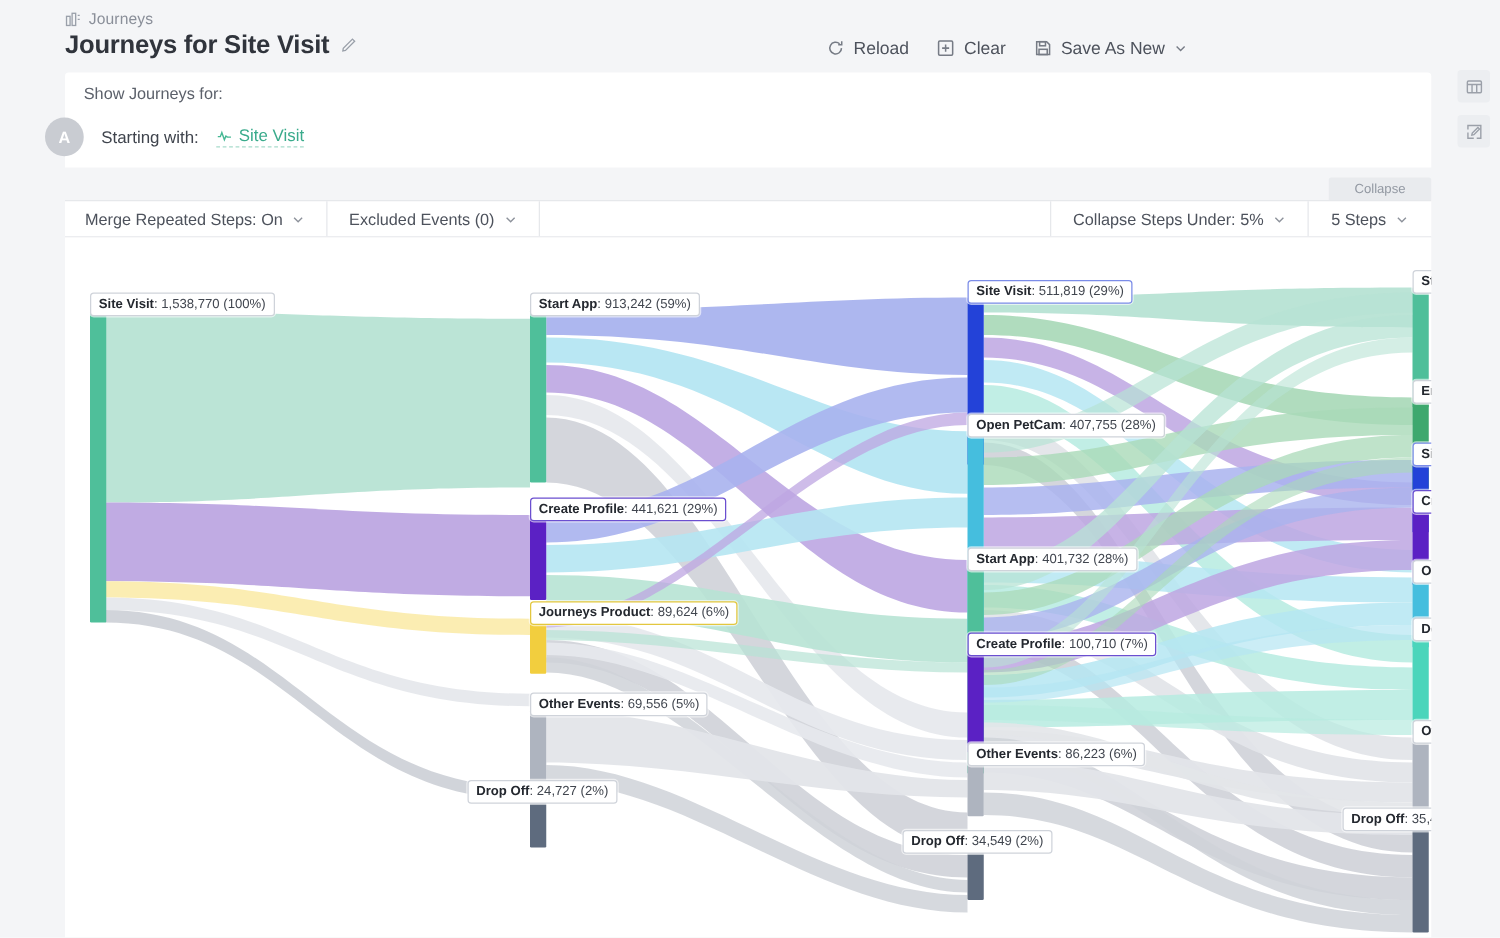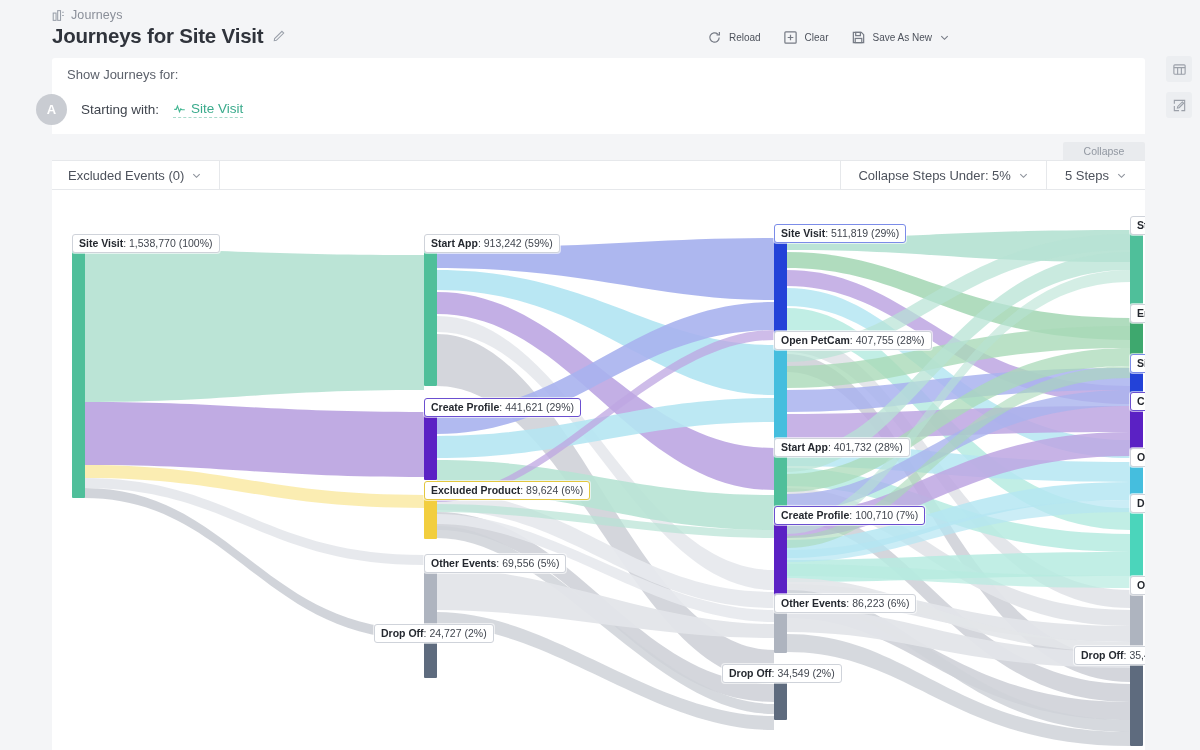--- a/index.html
+++ b/index.html
@@ -29,21 +29,21 @@
     display: flex; align-items: center; gap: 9px;
   }
   .page-title {
     font-size: 20.5px; font-weight: bold; color: #30343c; letter-spacing: -.2px;
   }
   .pencil-edit { width:14px; height:14px; color:#9aa0aa; display:inline-flex; cursor:pointer;}
 
   .header-actions {
     position: absolute; right: 66px; top: 30px;
     display: flex; align-items: center; gap: 22px;
-    font-size: 10px; color: #4d525c; justify-content: flex-end;
+    font-size: 14px; color: #4d525c; justify-content: flex-end;
   }
   .hdr-btn { display:flex; align-items:center; gap:7px; cursor:pointer; color:#4d525c; }
   .hdr-btn svg { color:#767b85; }
   .caret { width:11px; height:11px; color:#8d929b; }
 
   
   .query-card {
     position: absolute; left: 52px; top: 58px;
     width: 1093px; height: 76px;
     background: #ffffff;
@@ -196,20 +196,26 @@
         </svg>
         <span>Site Visit</span>
       </span>
     </div>
   </div>
 
   <div class="collapse-tab">Collapse</div>
 
   <div class="filter-bar">
     <div class="filter">
+      <span>Merge Repeated Steps: On</span>
+      <svg class="caret" viewBox="0 0 12 12" fill="none" stroke="currentColor" stroke-width="1.2">
+          <path d="M2.5 4.5 6 8 9.5 4.5"></path>
+        </svg>
+    </div>
+    <div class="filter">
       <span>Excluded Events (0)</span>
       <svg class="caret" viewBox="0 0 12 12" fill="none" stroke="currentColor" stroke-width="1.2">
           <path d="M2.5 4.5 6 8 9.5 4.5"></path>
         </svg>
     </div>
     <div class="filter spacer"></div>
     <div class="filter">
       <span>Collapse Steps Under: 5%</span>
       <svg class="caret" viewBox="0 0 12 12" fill="none" stroke="currentColor" stroke-width="1.2">
           <path d="M2.5 4.5 6 8 9.5 4.5"></path>
@@ -322,21 +328,21 @@
       <b>Site Visit</b><span>: </span><span>1,538,770</span><span> (</span><span>100%</span><span>)</span>
     </div>
 
     <div class="node-label" style="left:372px; top:44px;">
       <b>Start App</b><span>: </span><span>913,242</span><span> (</span><span>59%</span><span>)</span>
     </div>
     <div class="node-label" style="left:372px; top:208px; border-color:#6b4fd0;">
       <b>Create Profile</b><span>: </span><span>441,621</span><span> (</span><span>29%</span><span>)</span>
     </div>
     <div class="node-label" style="left:372px; top:291px; border-color:#e3c73f;">
-      <b>Excluded Product</b><span>: </span><span>89,624</span><span> (</span><span>6%</span><span>)</span>
+      <b>Journeys Product</b><span>: </span><span>89,624</span><span> (</span><span>6%</span><span>)</span>
     </div>
     <div class="node-label" style="left:372px; top:364px;">
       <b>Other Events</b><span>: </span><span>69,556</span><span> (</span><span>5%</span><span>)</span>
     </div>
     <div class="node-label" style="left:322px; top:434px;">
       <b>Drop Off</b><span>: </span><span>24,727</span><span> (</span><span>2%</span><span>)</span>
     </div>
 
     <div class="node-label" style="left:722px; top:34px; border-color:#7b8ce8;">
       <b>Site Visit</b><span>: </span><span>511,819</span><span> (</span><span>29%</span><span>)</span>

